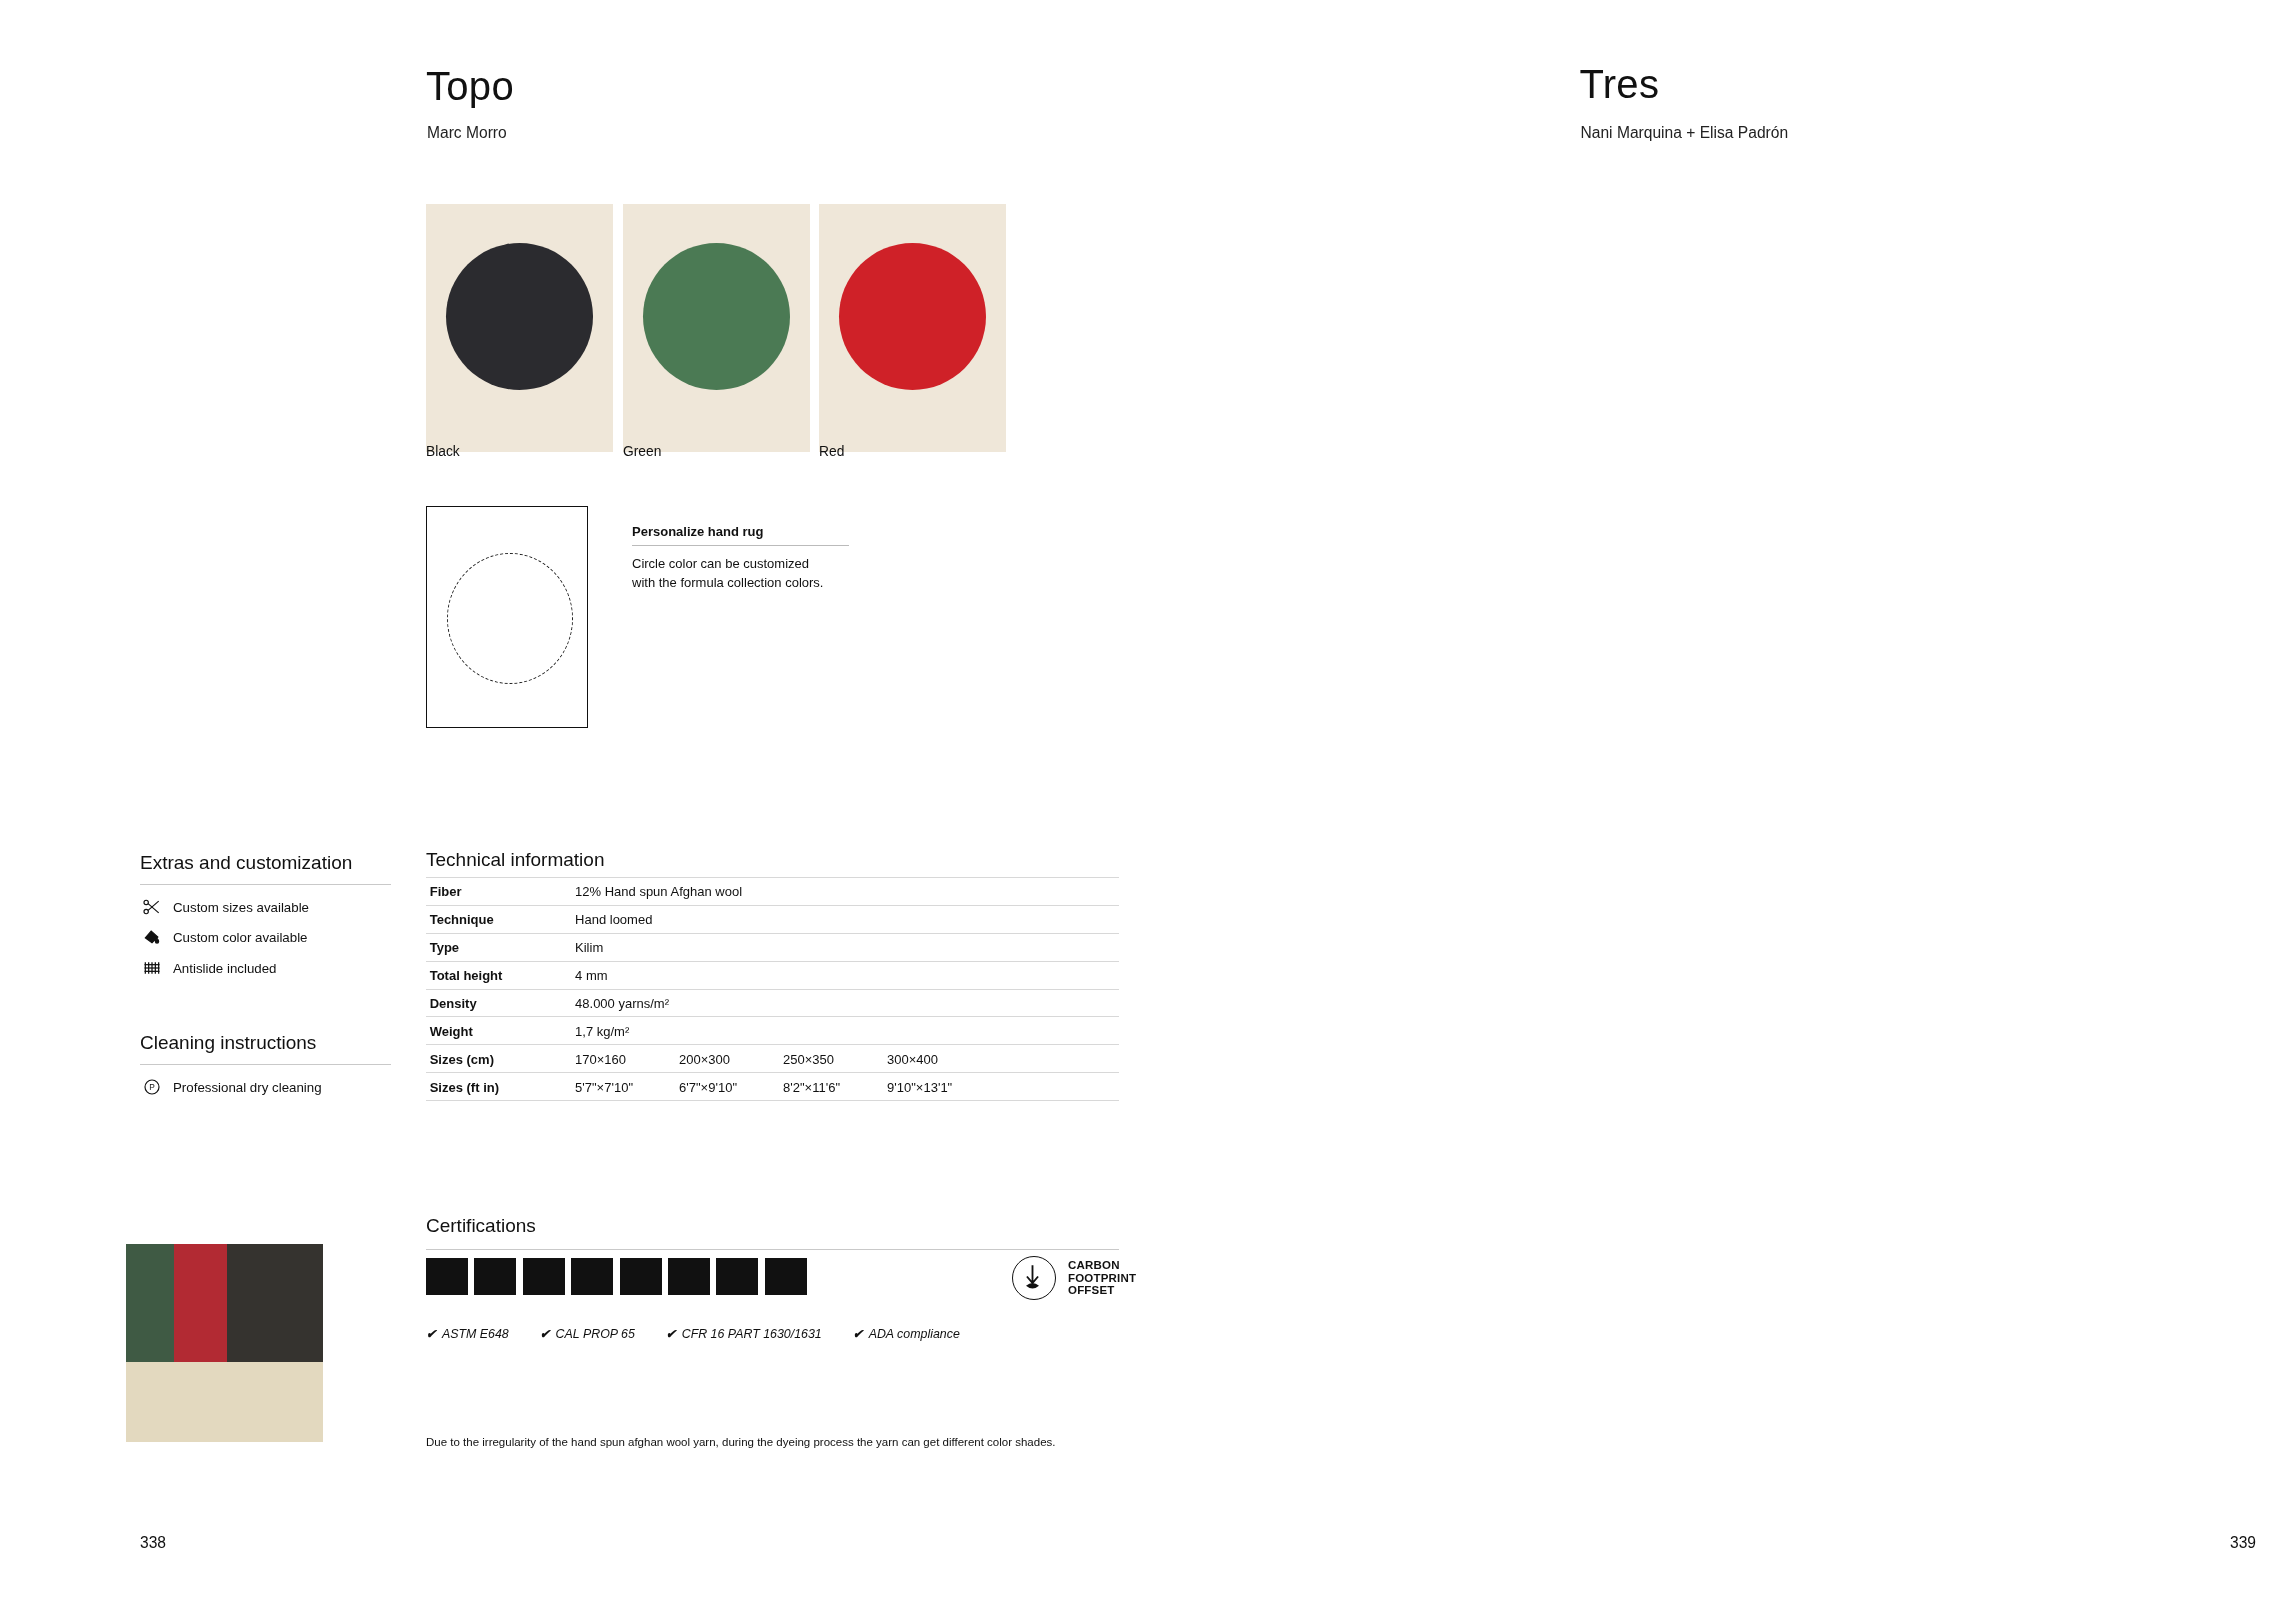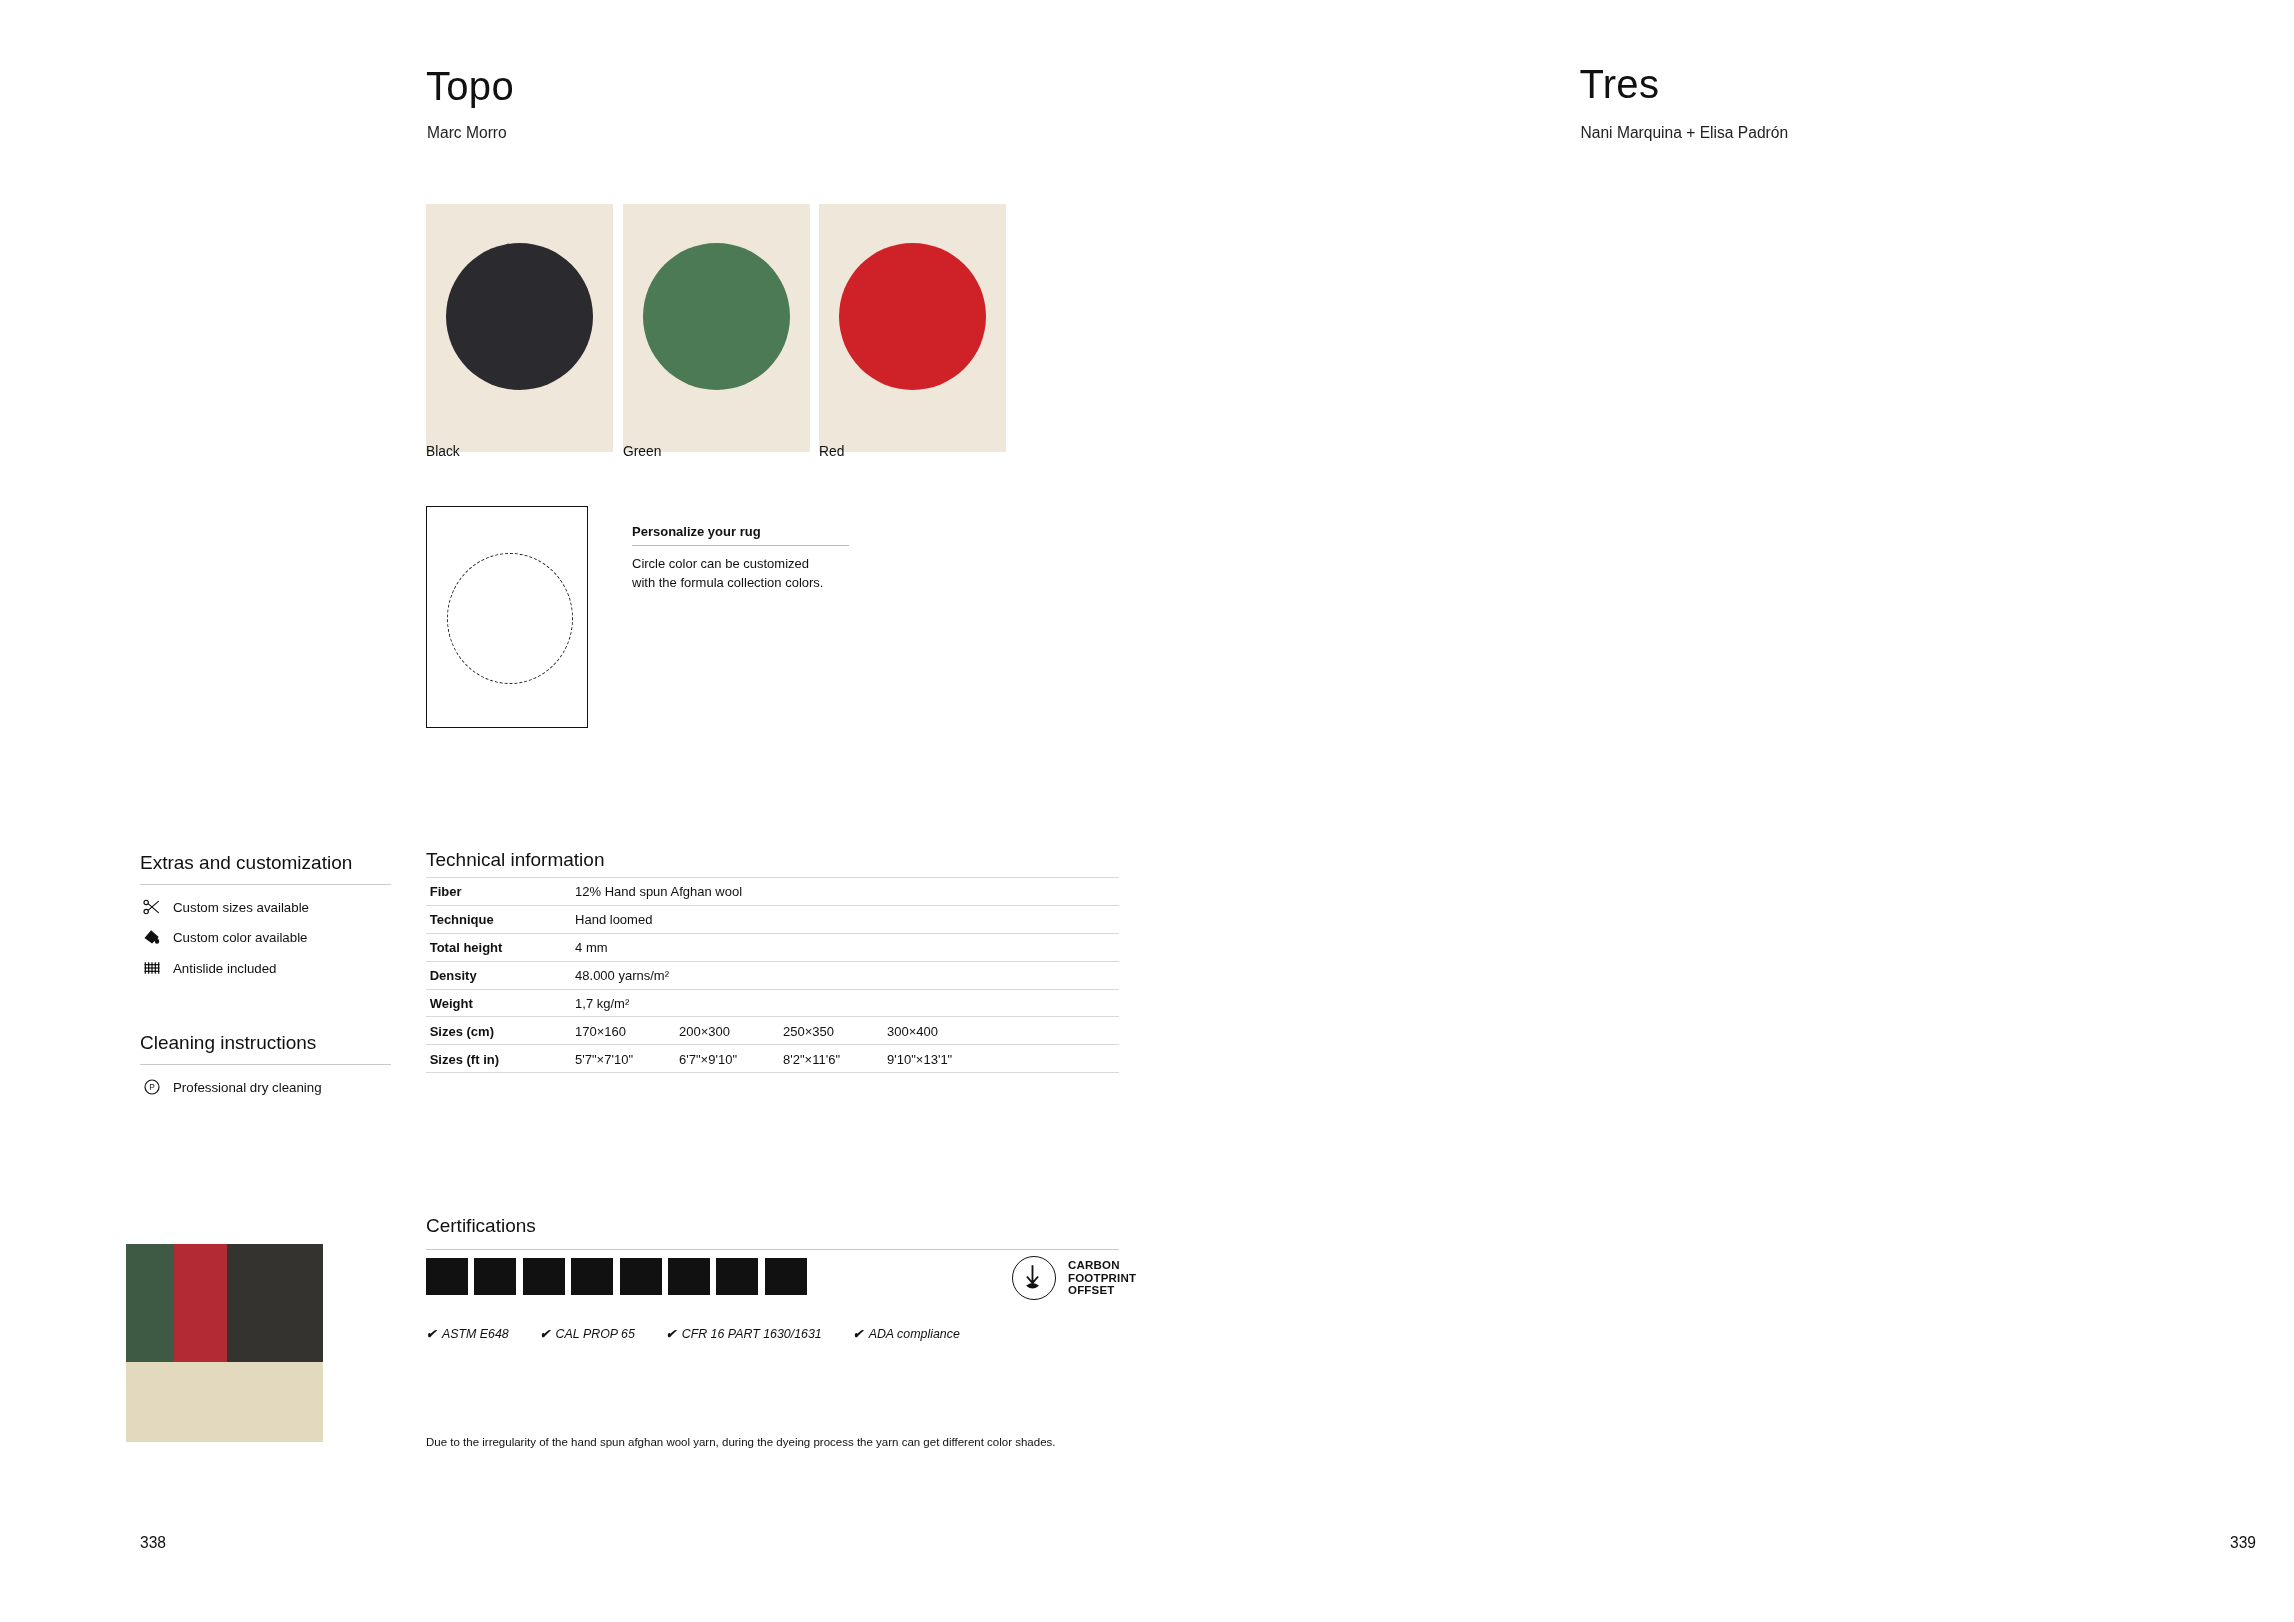--- a/index.html
+++ b/index.html
@@ -77,21 +77,21 @@
     <div class="rug-label" style="left:575px;top:444px;">Green</div>
 
     <div class="rug" style="left:771px;top:204px;width:187px;height:248px;background:#efe7d9;">
       <div class="circle" style="left:20px;top:39px;width:147px;height:147px;background:#cf2128;"></div>
     </div>
     <div class="rug-label" style="left:771px;top:444px;">Red</div>
 
     <div class="custom-box" style="left:378px;top:506px;width:160px;height:220px;">
       <div class="dashed-circle" style="left:20px;top:46px;width:124px;height:129px;"></div>
     </div>
-    <div class="personalize-title" style="left:584px;top:524px;">Personalize your rug</div>
+    <div class="personalize-title" style="left:584px;top:524px;">Personalize hand rug</div>
     <div class="personalize-rule" style="left:584px;top:545px;width:217px;"></div>
     <div class="personalize-text" style="left:584px;top:555px;width:197px;">Circle color can be customized with the formula collection colors.</div>
 
     <div class="sec-h" style="left:92px;top:852px;">Extras and customization</div>
     <div class="hr" style="left:92px;top:884px;width:251px;"></div>
 
     <div class="feat" style="left:93px;top:897px;">
       <span class="ic">
         <svg viewBox="0 0 24 24" width="22" height="20">
               <g fill="none" stroke="#111" stroke-width="1.4">
@@ -152,20 +152,24 @@
       <tbody>
         <tr>
               <td class="k">Fiber</td>
               <td class="v">12% Hand spun Afghan wool</td>
             </tr>
         <tr>
               <td class="k">Technique</td>
               <td class="v">Hand loomed</td>
             </tr>
         <tr>
+              <td class="k">Type</td>
+              <td class="v">Kilim</td>
+            </tr>
+        <tr>
               <td class="k">Total height</td>
               <td class="v">4 mm</td>
             </tr>
         <tr>
               <td class="k">Density</td>
               <td class="v">48.000 yarns/m²</td>
             </tr>
         <tr>
               <td class="k">Weight</td>
               <td class="v">1,7 kg/m²</td>

